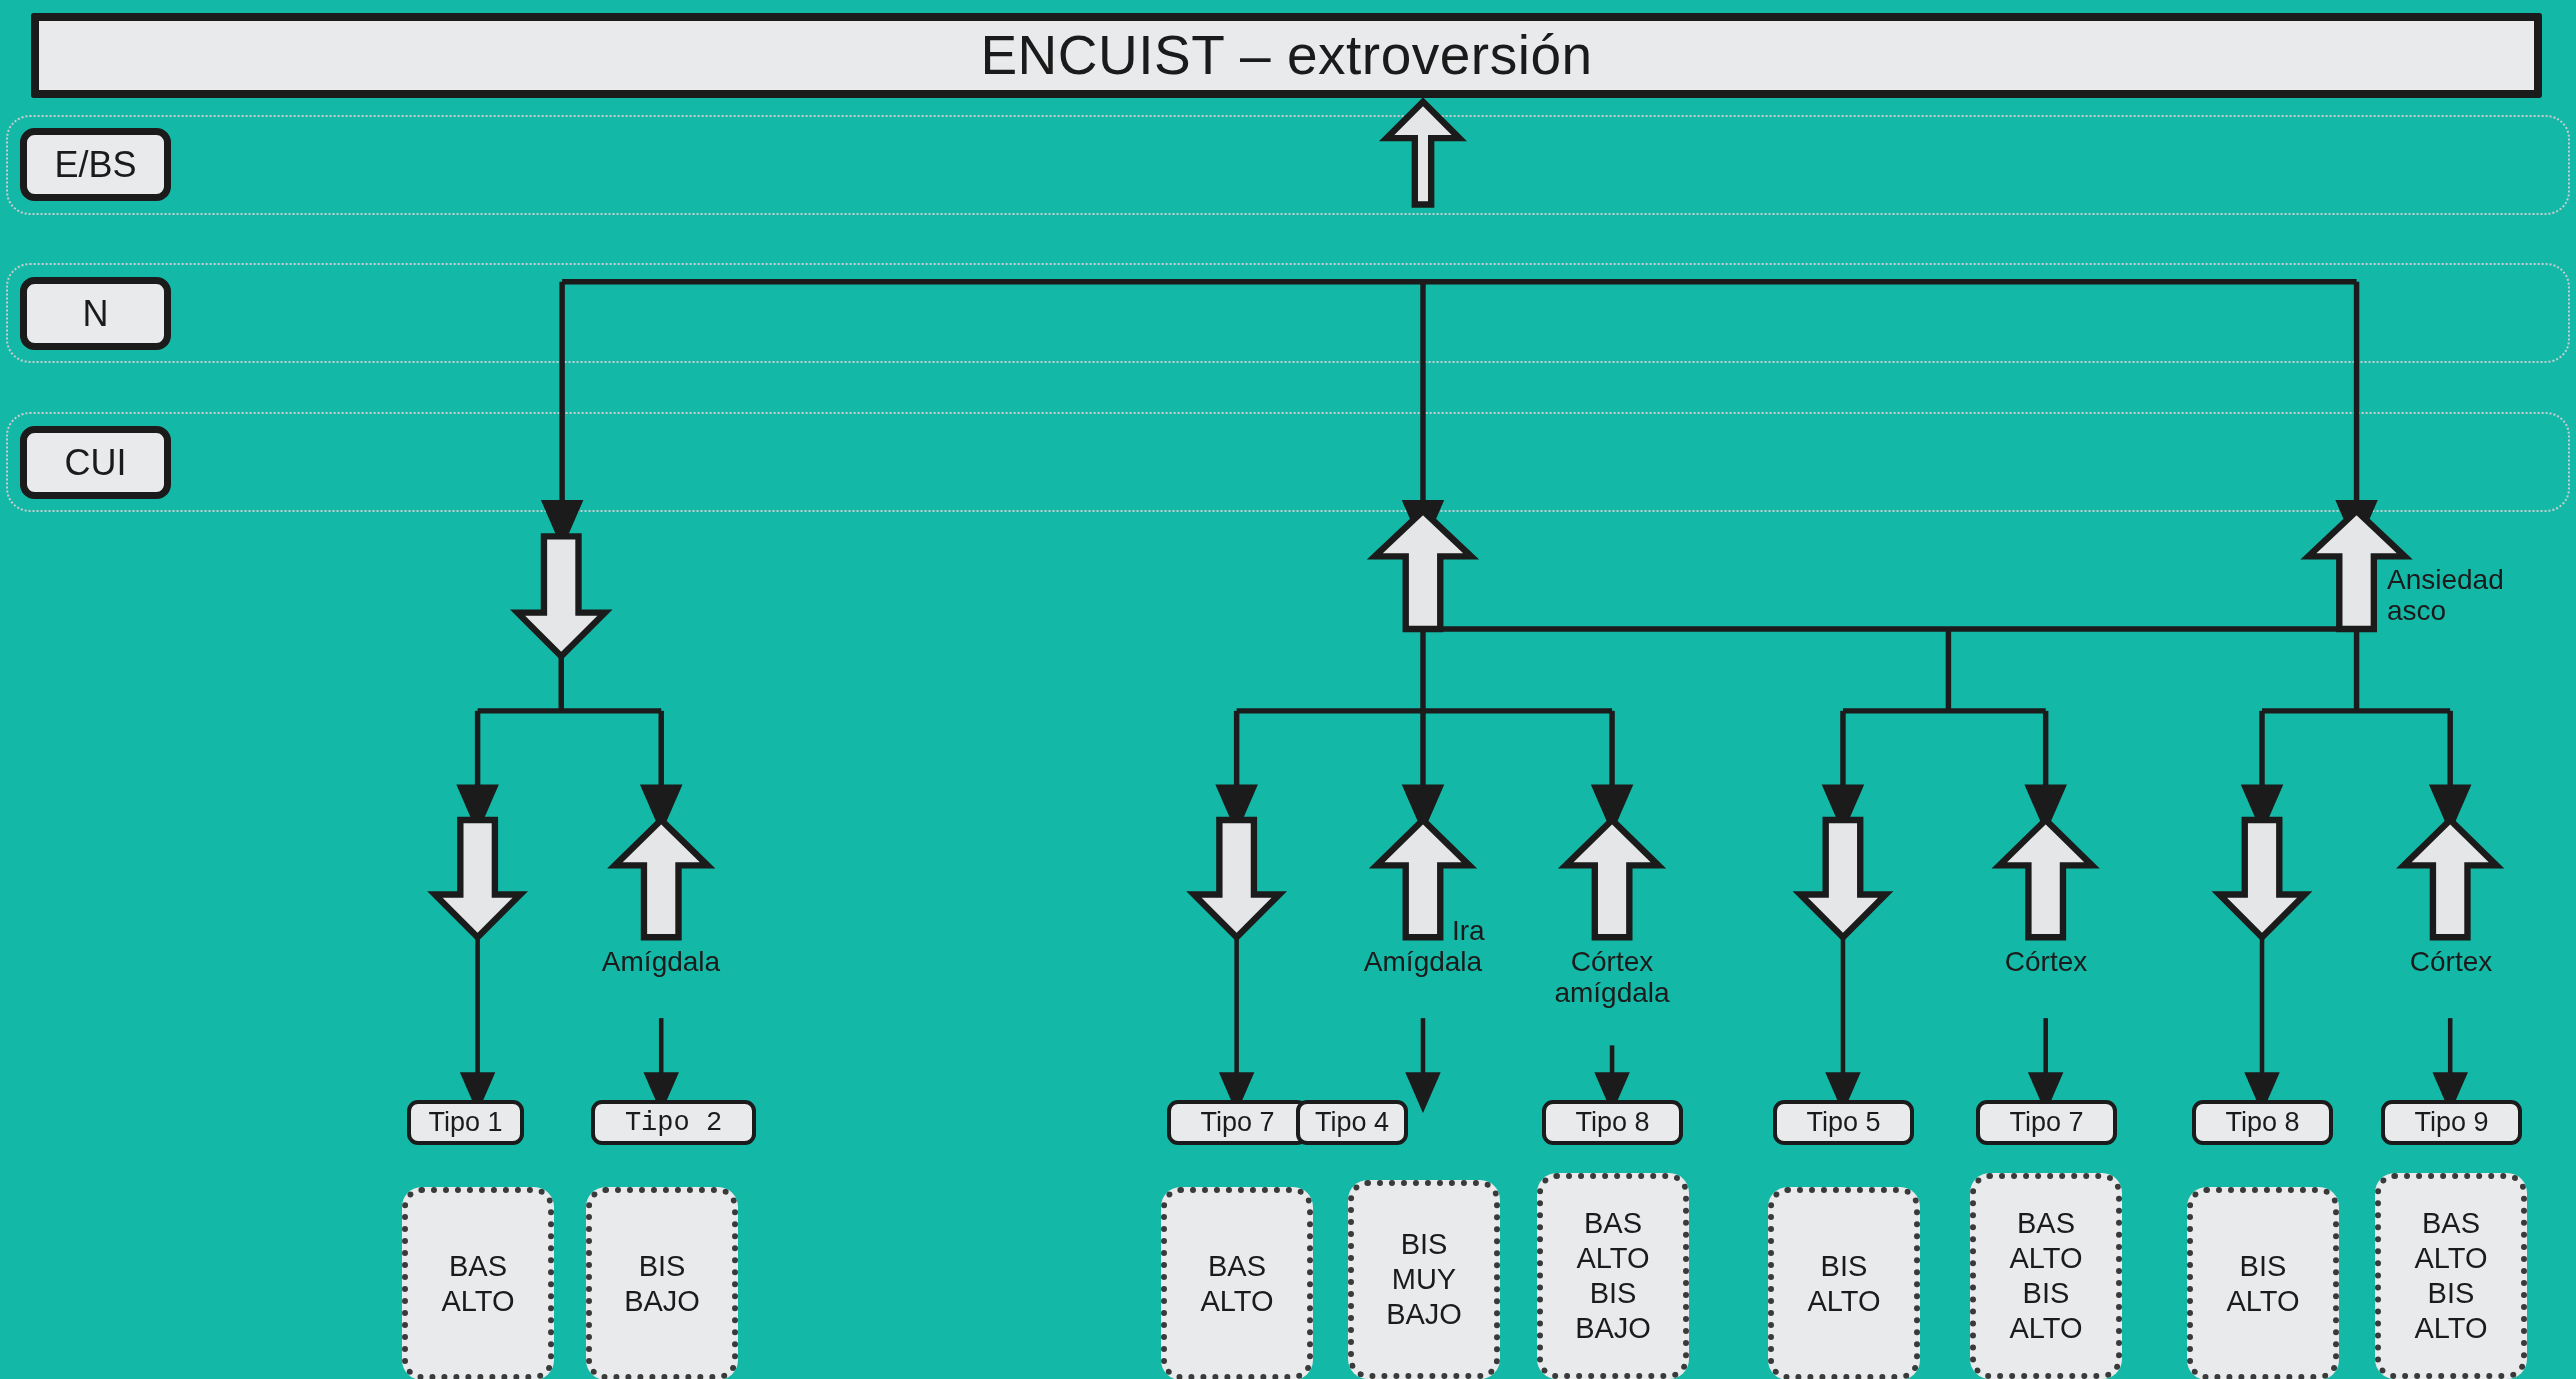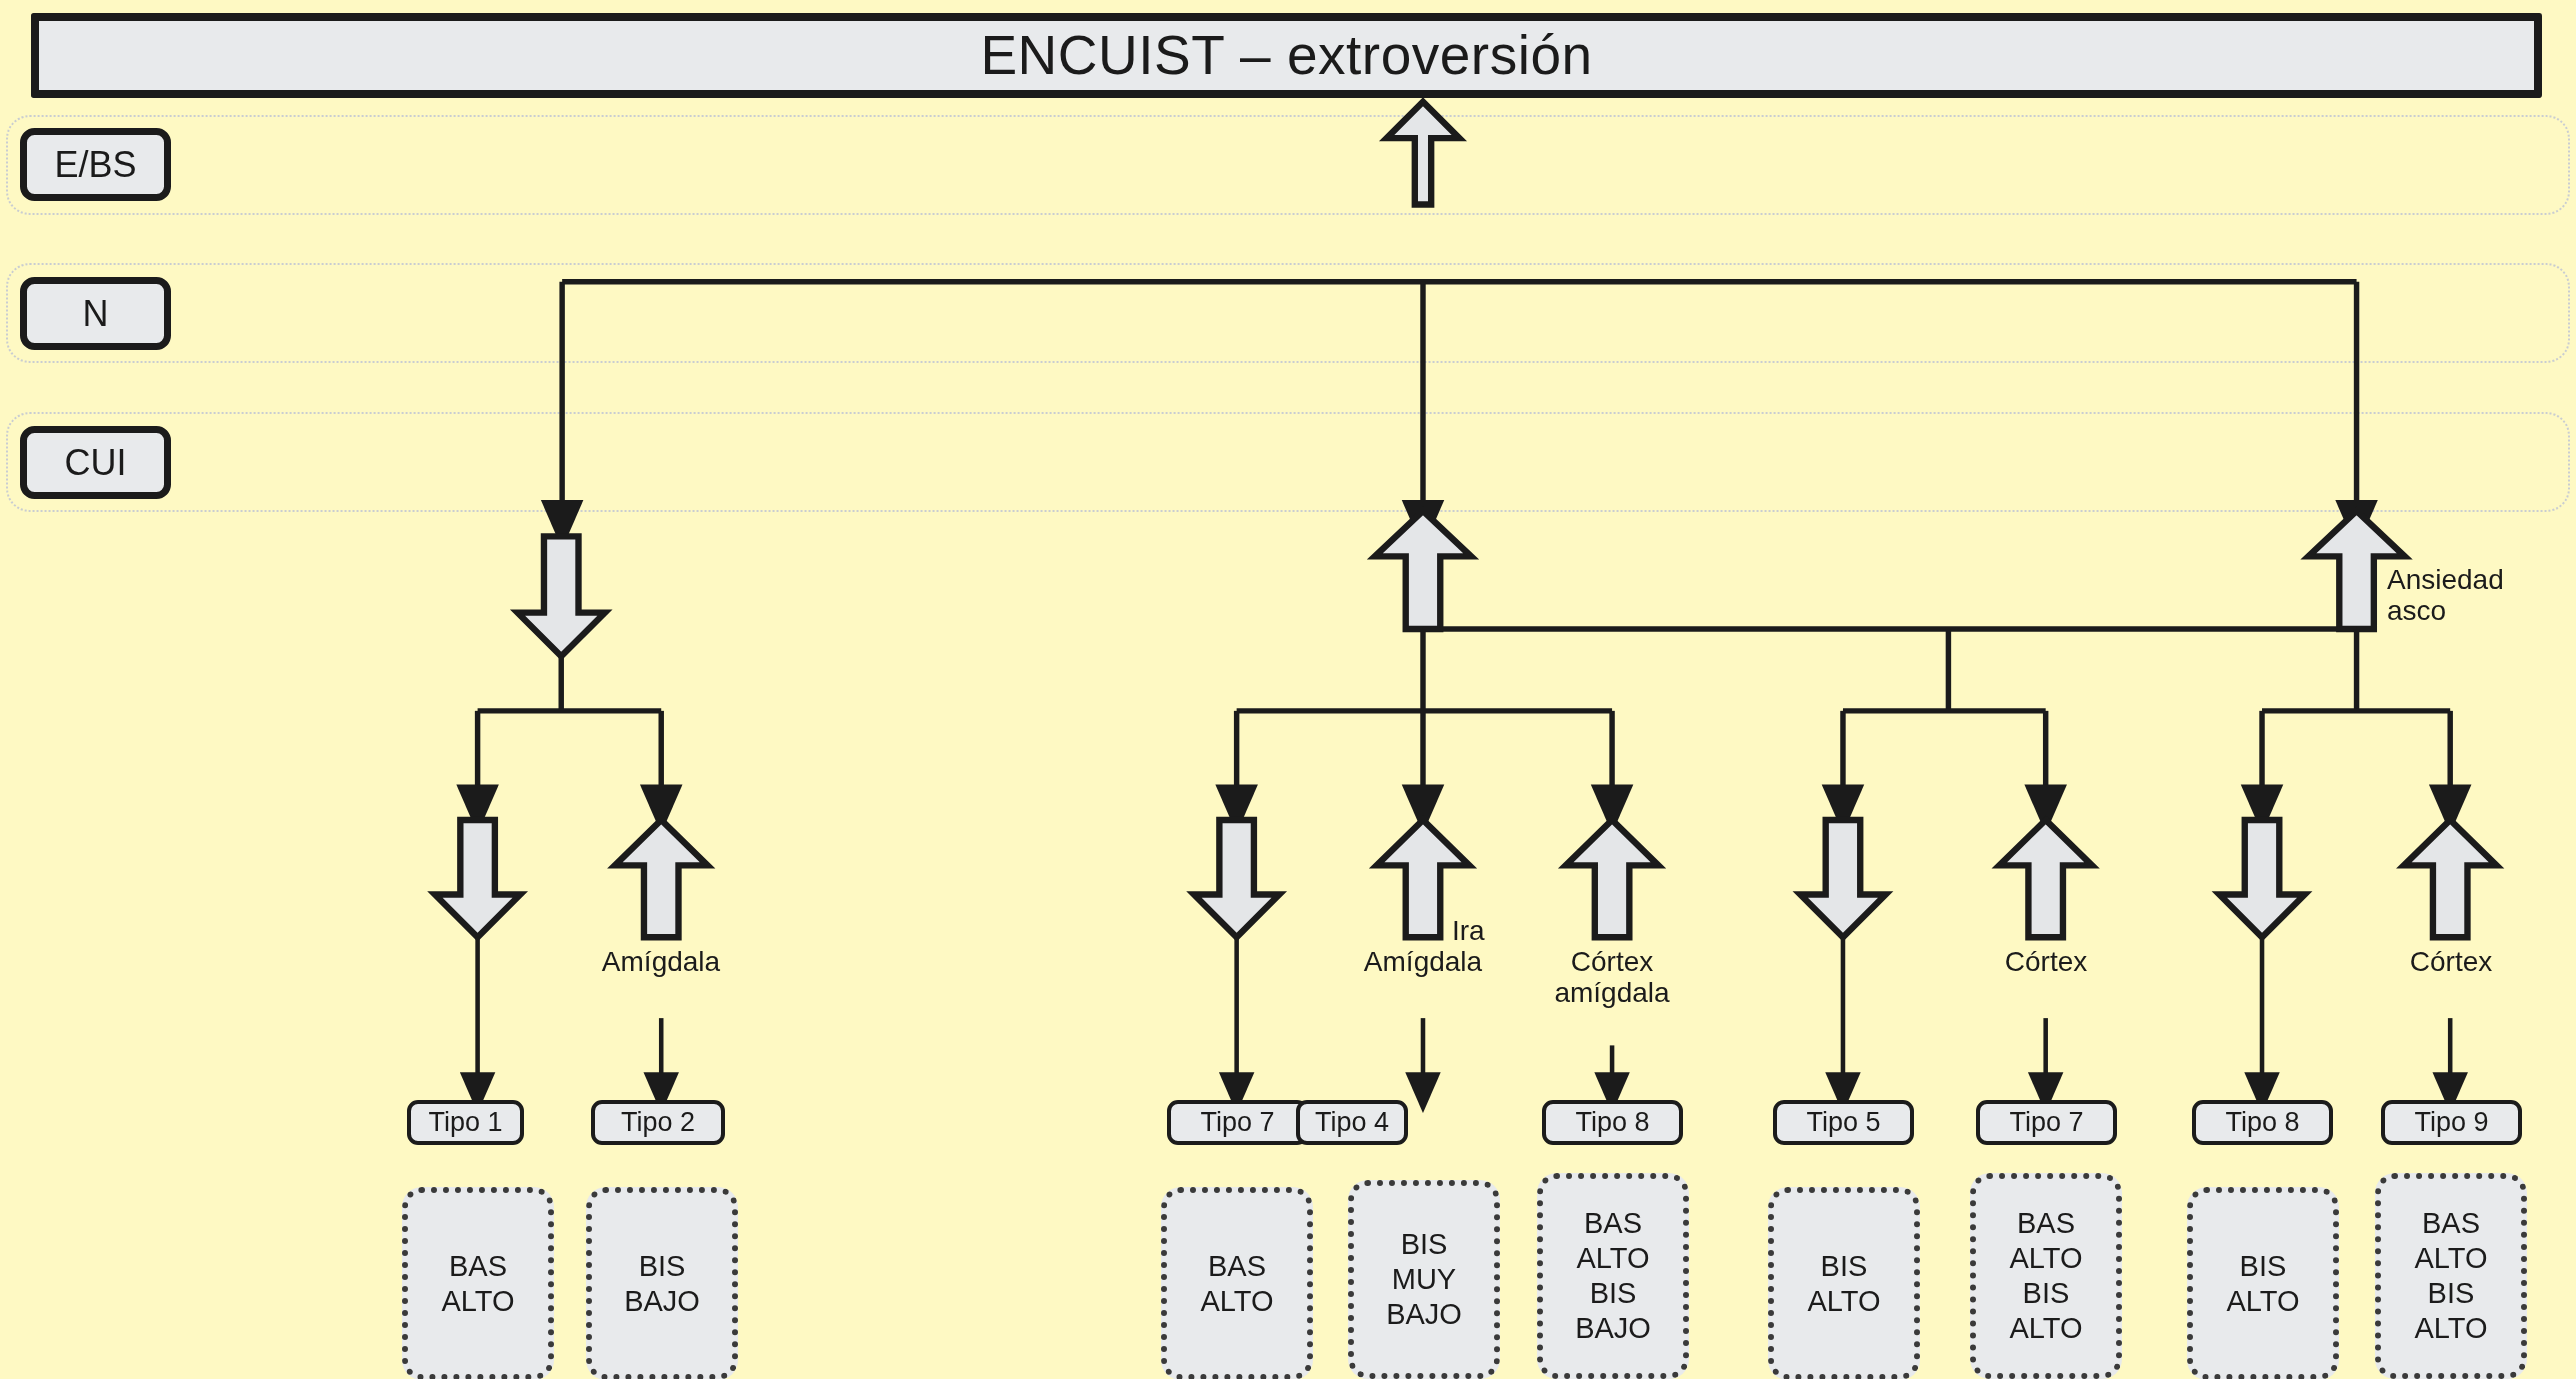--- a/index.html
+++ b/index.html
@@ -1,17 +1,17 @@
 <!DOCTYPE html>
 <html style="font-size:14.5px"><head>
 <meta charset="utf-8">
 <style>
   html,body{margin:0;padding:0;background:#fff;}
   body{font-family:"Liberation Sans","DejaVu Sans",sans-serif;}
-  #stage{position:relative;width:2576px;height:1379px;background:#fef9c3;overflow:hidden;}
+  #stage{position:relative;width:2576px;height:1379px;background:#14b8a6;overflow:hidden;}
 
   
   .title-box{
     position:absolute;left:31px;top:12.7px;width:2511px;height:85px;
     background:#e8eaec;border:8.2px solid #1b1b1b;border-radius:2.7px;
     display:flex;align-items:center;justify-content:center;
     box-sizing:border-box;
   }
   .title-box .t{font-size:55px;color:#1b1b1b;letter-spacing:0.5px;}
 
@@ -197,21 +197,21 @@
   <div class="elabel" style="left:661px;top:946px;transform:translateX(-50%);">Amígdala</div>
   <div class="elabel" style="left:1423px;top:946px;transform:translateX(-50%);">Amígdala</div>
   <div class="elabel" style="left:1612px;top:946px;transform:translateX(-50%);text-align:center;">Córtex
 amígdala</div>
   <div class="elabel" style="left:2046px;top:946px;transform:translateX(-50%);">Córtex</div>
   <div class="elabel" style="left:2451px;top:946px;transform:translateX(-50%);">Córtex</div>
 
   <div class="tipo" style="left:407px;width:117px;top:1100px;">
     <span>Tipo 1</span>
     </div>
-  <div class="tipo" style="left:591px;width:134px;top:1100px;">
+  <div class="tipo" style="left:591px;width:165px;top:1100px;font-family:Liberation Mono, monospace;">
     <span>Tipo 2</span>
     </div>
   <div class="tipo" style="left:1167px;width:141px;top:1100px;">
     <span>Tipo 7</span>
     </div>
   <div class="tipo" style="left:1296px;width:112px;top:1100px;">
     <span>Tipo 4</span>
     </div>
   <div class="tipo" style="left:1542px;width:141px;top:1100px;">
     <span>Tipo 8</span>

